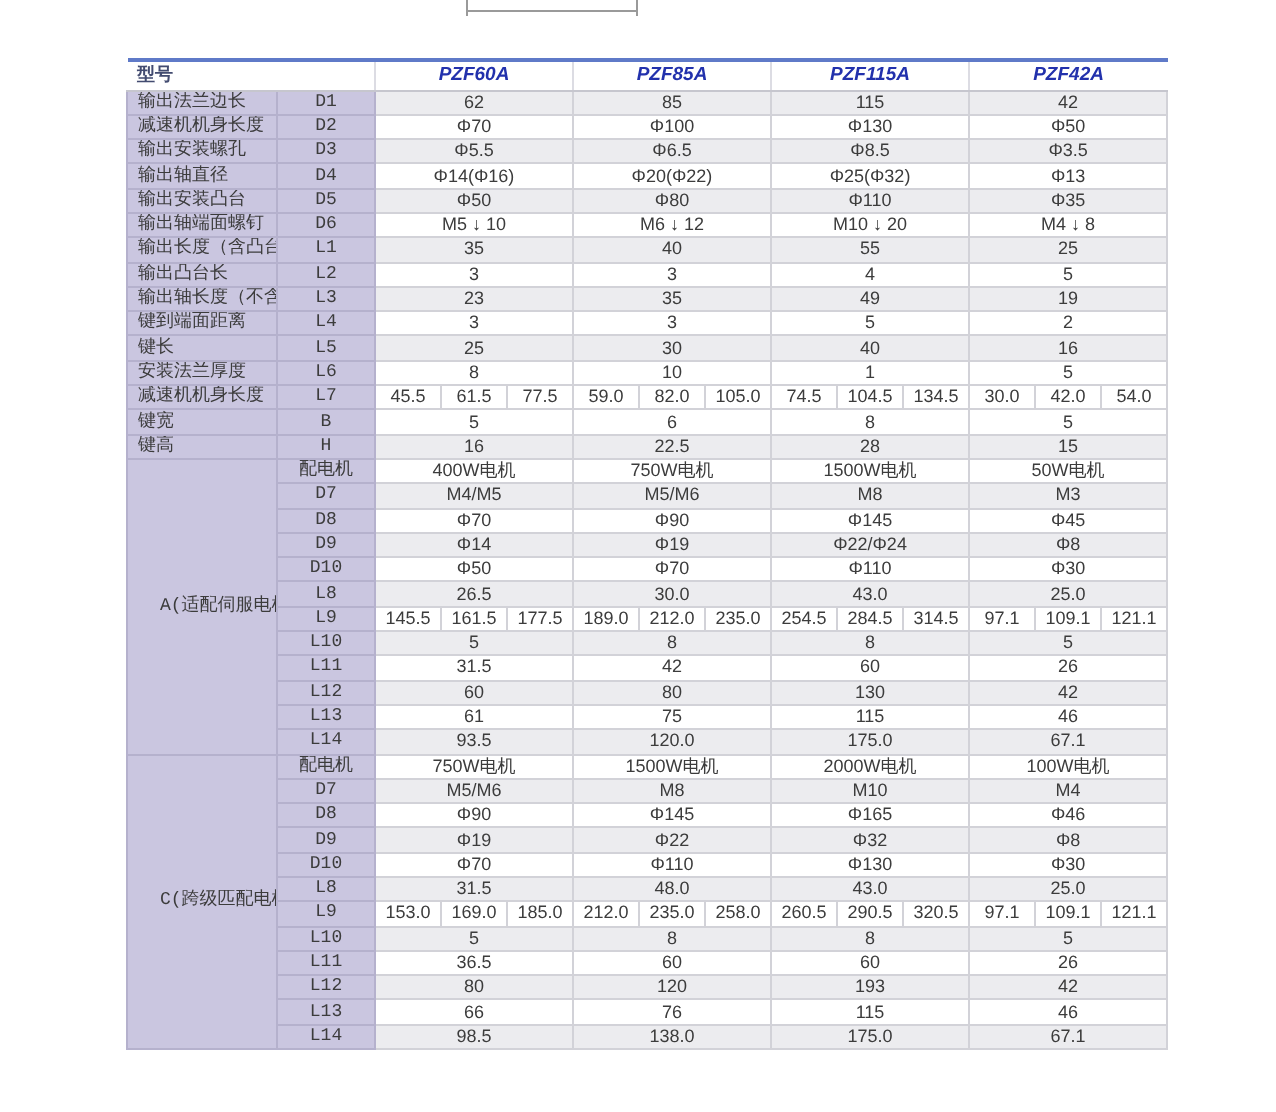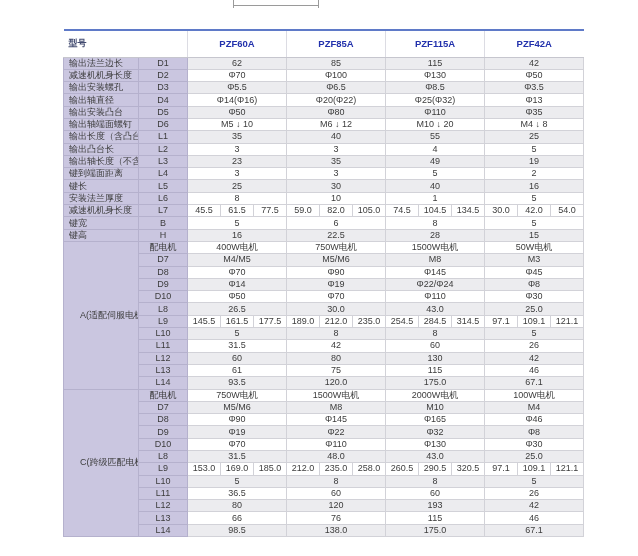--- a/index.html
+++ b/index.html
@@ -24,31 +24,32 @@
     width: 520px;
   }
   col.c-lab { width: 75px; } col.c-code { width: 49px; } col.c-v { width: 33px; }
 
   th, td {
     font-size: 9px; line-height: 1; text-align: center; vertical-align: middle;
     white-space: nowrap; overflow: hidden; padding: 0;
     height: 12.3px; color: #3c3c3c; font-weight: normal;
   }
   thead th {
-    height: 27px; background: #fff;
+    height: 15px; background: #fff;
     border-top: 2px solid var(--topline, #5f7ac8);
     border-bottom: 1px solid #c6c6ce;
   }
   th.tmodel { text-align: left; padding-left: 5px; font-weight: bold; color: #424b70; }
   th.model  { font-weight: bold; font-size: 9.5px; color: var(--model-blue, #2231ac);
-              border-left: 1px solid #dcdce3; }
+              border-left: 1px solid #dcdce3; font-style: italic; }
 
   td.lab, td.code {
     background: var(--lavender, #cac6e0);
     border: 1px solid #b5b1cd;
+    font-family: Liberation Mono, monospace;
   }
   td.lab  { text-align: left; padding-left: 5px; }
   td.lab.seclab { text-align: center; padding-left: 16px; }
   td.v { background: #fff; border: 1px solid #d2d2d8; }
   td.v.gb { border-left: 1px solid #b9b9c3; }
   tr.g td.v { background: var(--stripe, #ececef); }
 </style>
 </head>
 <body>
 

